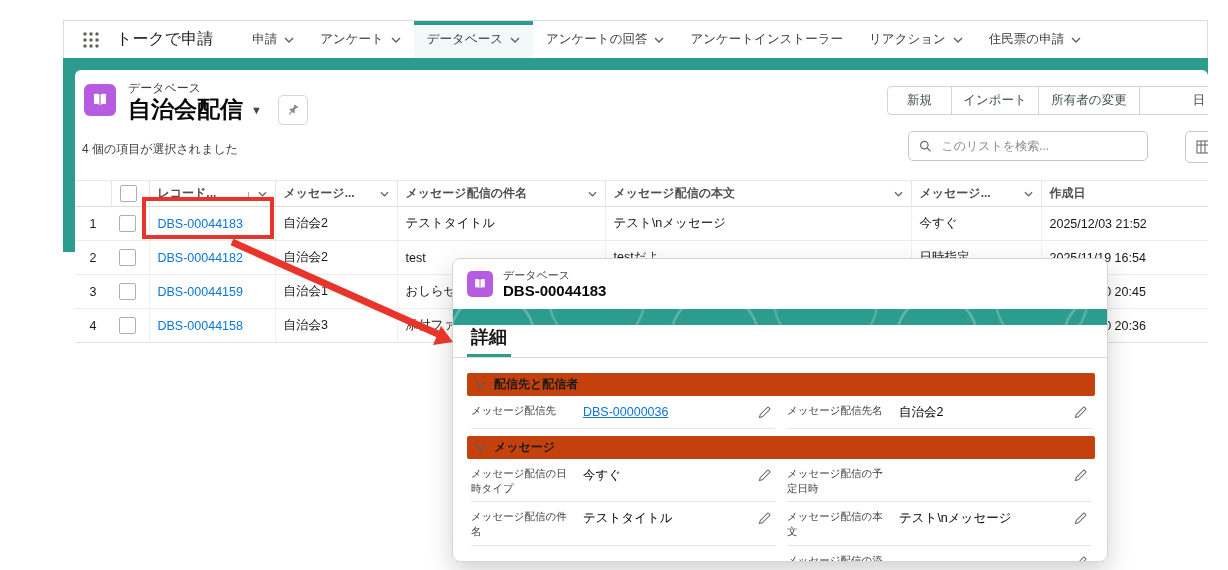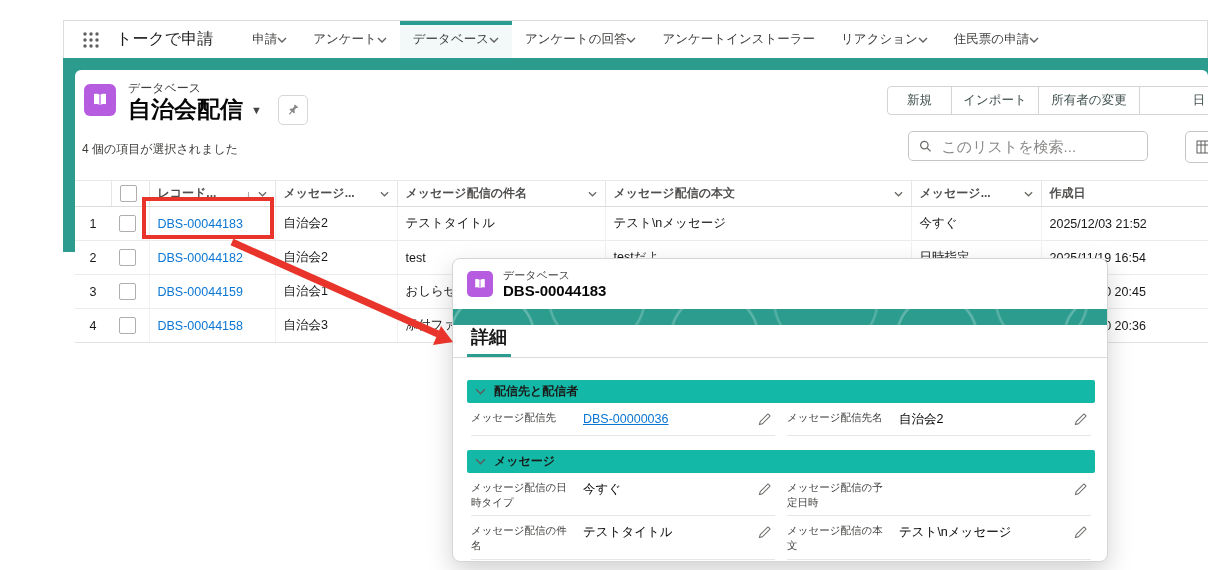--- a/index.html
+++ b/index.html
@@ -10,21 +10,21 @@
   }
   
   .nav{
     position:absolute;left:63px;top:20px;width:1145px;height:38px;background:#fff;
     border:1px solid #dcdcdc;border-bottom:none;box-sizing:border-box;
     display:flex;align-items:stretch;padding-left:16px;z-index:5;
   }
   .waffle{align-self:center;width:22px;height:22px;display:flex;align-items:center;justify-content:center;cursor:pointer;}
   .app-name{align-self:center;font-size:16px;color:#1b1b1b;margin:0 26px 0 14px;white-space:nowrap;}
   .tab{
-    display:flex;align-items:center;font-size:12.5px;color:#3e3e3c;
+    display:flex;align-items:center;gap:7px;font-size:12.5px;color:#3e3e3c;
     padding:0 13px;position:relative;white-space:nowrap;cursor:pointer;
   }
   .tab.active{background:#f3f9f8;}
   .tab.active::before{content:"";position:absolute;left:0;top:0;right:0;height:4px;background:#2a9d90;}
   
   .teal-tex{
     background-color:#2b9c8e;
     background-image:
       radial-gradient(circle at 6% 170%, rgba(255,255,255,0) 40px, rgba(255,255,255,.28) 41px, rgba(255,255,255,.28) 42px, rgba(255,255,255,0) 44px),
       radial-gradient(circle at 22% -70%, rgba(255,255,255,0) 46px, rgba(255,255,255,.22) 47px, rgba(255,255,255,.22) 48px, rgba(255,255,255,0) 50px),
@@ -52,21 +52,21 @@
     height:29px;box-sizing:border-box;border:1px solid #d4d4d4;background:#fff;color:#40514f;
     font-size:12.5px;display:flex;align-items:center;justify-content:center;cursor:pointer;
     margin-left:-1px;white-space:nowrap;font-family:inherit;
   }
   .btn:first-child{border-radius:4px 0 0 4px;margin-left:0;}
   .btn:last-child{border-radius:0 4px 4px 0;}
   .search-box{
     position:absolute;left:833px;top:61px;width:240px;height:30px;border:1px solid #c7c5c3;border-radius:5px;
     background:#fff;display:flex;align-items:center;gap:8px;box-sizing:border-box;padding:0 10px;
   }
-  .search-box input{border:none;outline:none;width:100%;font-size:15px;color:#3e3e3c;font-family:inherit;background:transparent;}
+  .search-box input{border:none;outline:none;width:100%;font-size:12px;color:#3e3e3c;font-family:inherit;background:transparent;}
   .search-box input::placeholder{color:#8c8a88;}
   .list-controls{
     position:absolute;left:1110px;top:61px;width:34px;height:30px;border:1px solid #c7c5c3;border-radius:5px;
     background:#fff;display:flex;align-items:center;justify-content:center;cursor:pointer;
   }
   
   table.grid{position:absolute;left:0;top:110px;width:1133px;border-collapse:collapse;table-layout:fixed;}
   .grid th{
     height:26px;font-size:12px;font-weight:700;color:#514f4d;text-align:left;padding:0 8px;
     border-top:1px solid #e8e8e8;border-bottom:1px solid #dcdcdc;box-sizing:border-box;white-space:nowrap;overflow:hidden;
@@ -93,22 +93,22 @@
   .p-head{height:50px;display:flex;align-items:center;gap:10px;padding:0 14px;}
   .p-icon{width:26px;height:26px;border-radius:5px;background:#b55ce0;display:flex;align-items:center;justify-content:center;flex:0 0 26px;}
   .p-entity{font-size:11px;color:#3e3e3c;line-height:1.3;}
   .p-title{font-size:15px;font-weight:700;color:#080707;line-height:1.2;}
   .p-teal{height:16px;}
   .p-tabbar{height:32px;border-bottom:1px solid #dddbda;display:flex;align-items:flex-end;padding:0 16px;}
   .p-tab{font-size:18px;font-weight:700;color:#1a1a1a;position:relative;padding:0 2px 8px 2px;cursor:pointer;}
   .p-tab::after{content:"";position:absolute;left:-2px;right:-2px;bottom:0;height:3px;background:#2a9d90;}
   .p-body{padding:8px 12px 0 14px;}
   .sec-head{
-    background:#14b8a6;height:23px;display:flex;align-items:center;gap:8px;
-    font-size:12px;font-weight:700;color:#1a1a1a;padding:0 8px;border-radius:2px;margin-top:14px;cursor:pointer;
+    background:#c2410c;height:23px;display:flex;align-items:center;gap:8px;
+    font-size:12px;font-weight:700;color:#1a1a1a;padding:0 8px;border-radius:2px;margin-top:7px;cursor:pointer;
   }
   .fields{display:grid;grid-template-columns:1fr 1fr;column-gap:12px;padding:0 4px;}
   .field{position:relative;border-bottom:1px solid #e7e6e5;padding:7px 26px 6px 0;min-height:33px;box-sizing:border-box;}
   .field.empty{border-bottom:none;}
   .f-label{float:left;width:100px;font-size:10.5px;color:#3e3e3c;line-height:1.4;}
   .f-value{margin-left:112px;font-size:12.5px;color:#080707;line-height:1.5;min-height:15px;font-weight:500;}
   .f-value.link{color:#0b76d3;text-decoration:underline;font-weight:400;cursor:pointer;}
   .pencil{position:absolute;right:4px;top:9px;cursor:pointer;}
   
   .annot{position:absolute;left:0;top:0;width:1228px;height:570px;z-index:40;pointer-events:none;}

